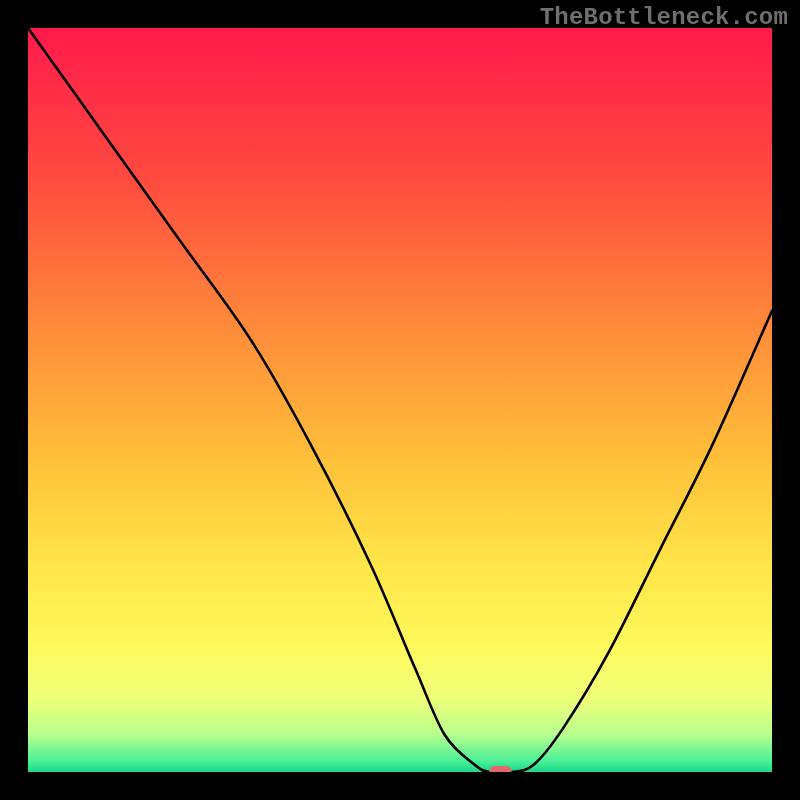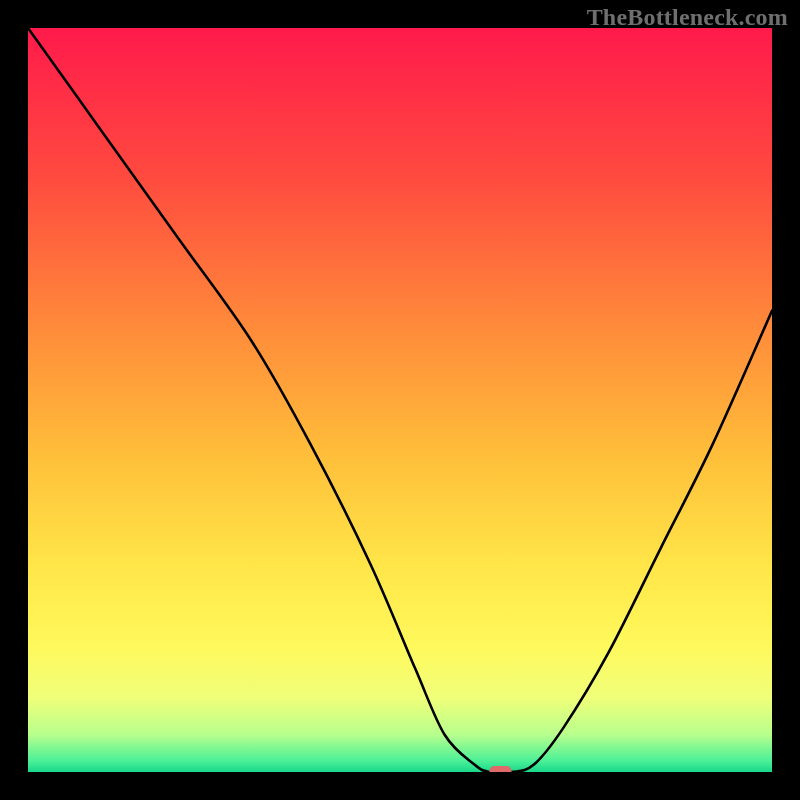--- a/index.html
+++ b/index.html
@@ -13,21 +13,21 @@
   .stage {
     position: relative;
     width: 800px;
     height: 800px;
     background: #000;
   }
   .watermark {
     position: absolute;
     top: 4px;
     right: 12px;
-    font-family: Liberation Serif, serif;
+    font-family: Liberation Mono, monospace;
     font-size: 24px;
     font-weight: 600;
     color: #6f6f6f;
     letter-spacing: 0.2px;
   }
   .plot {
     position: absolute;
     left: 28px;
     top: 28px;
     width: 744px;

